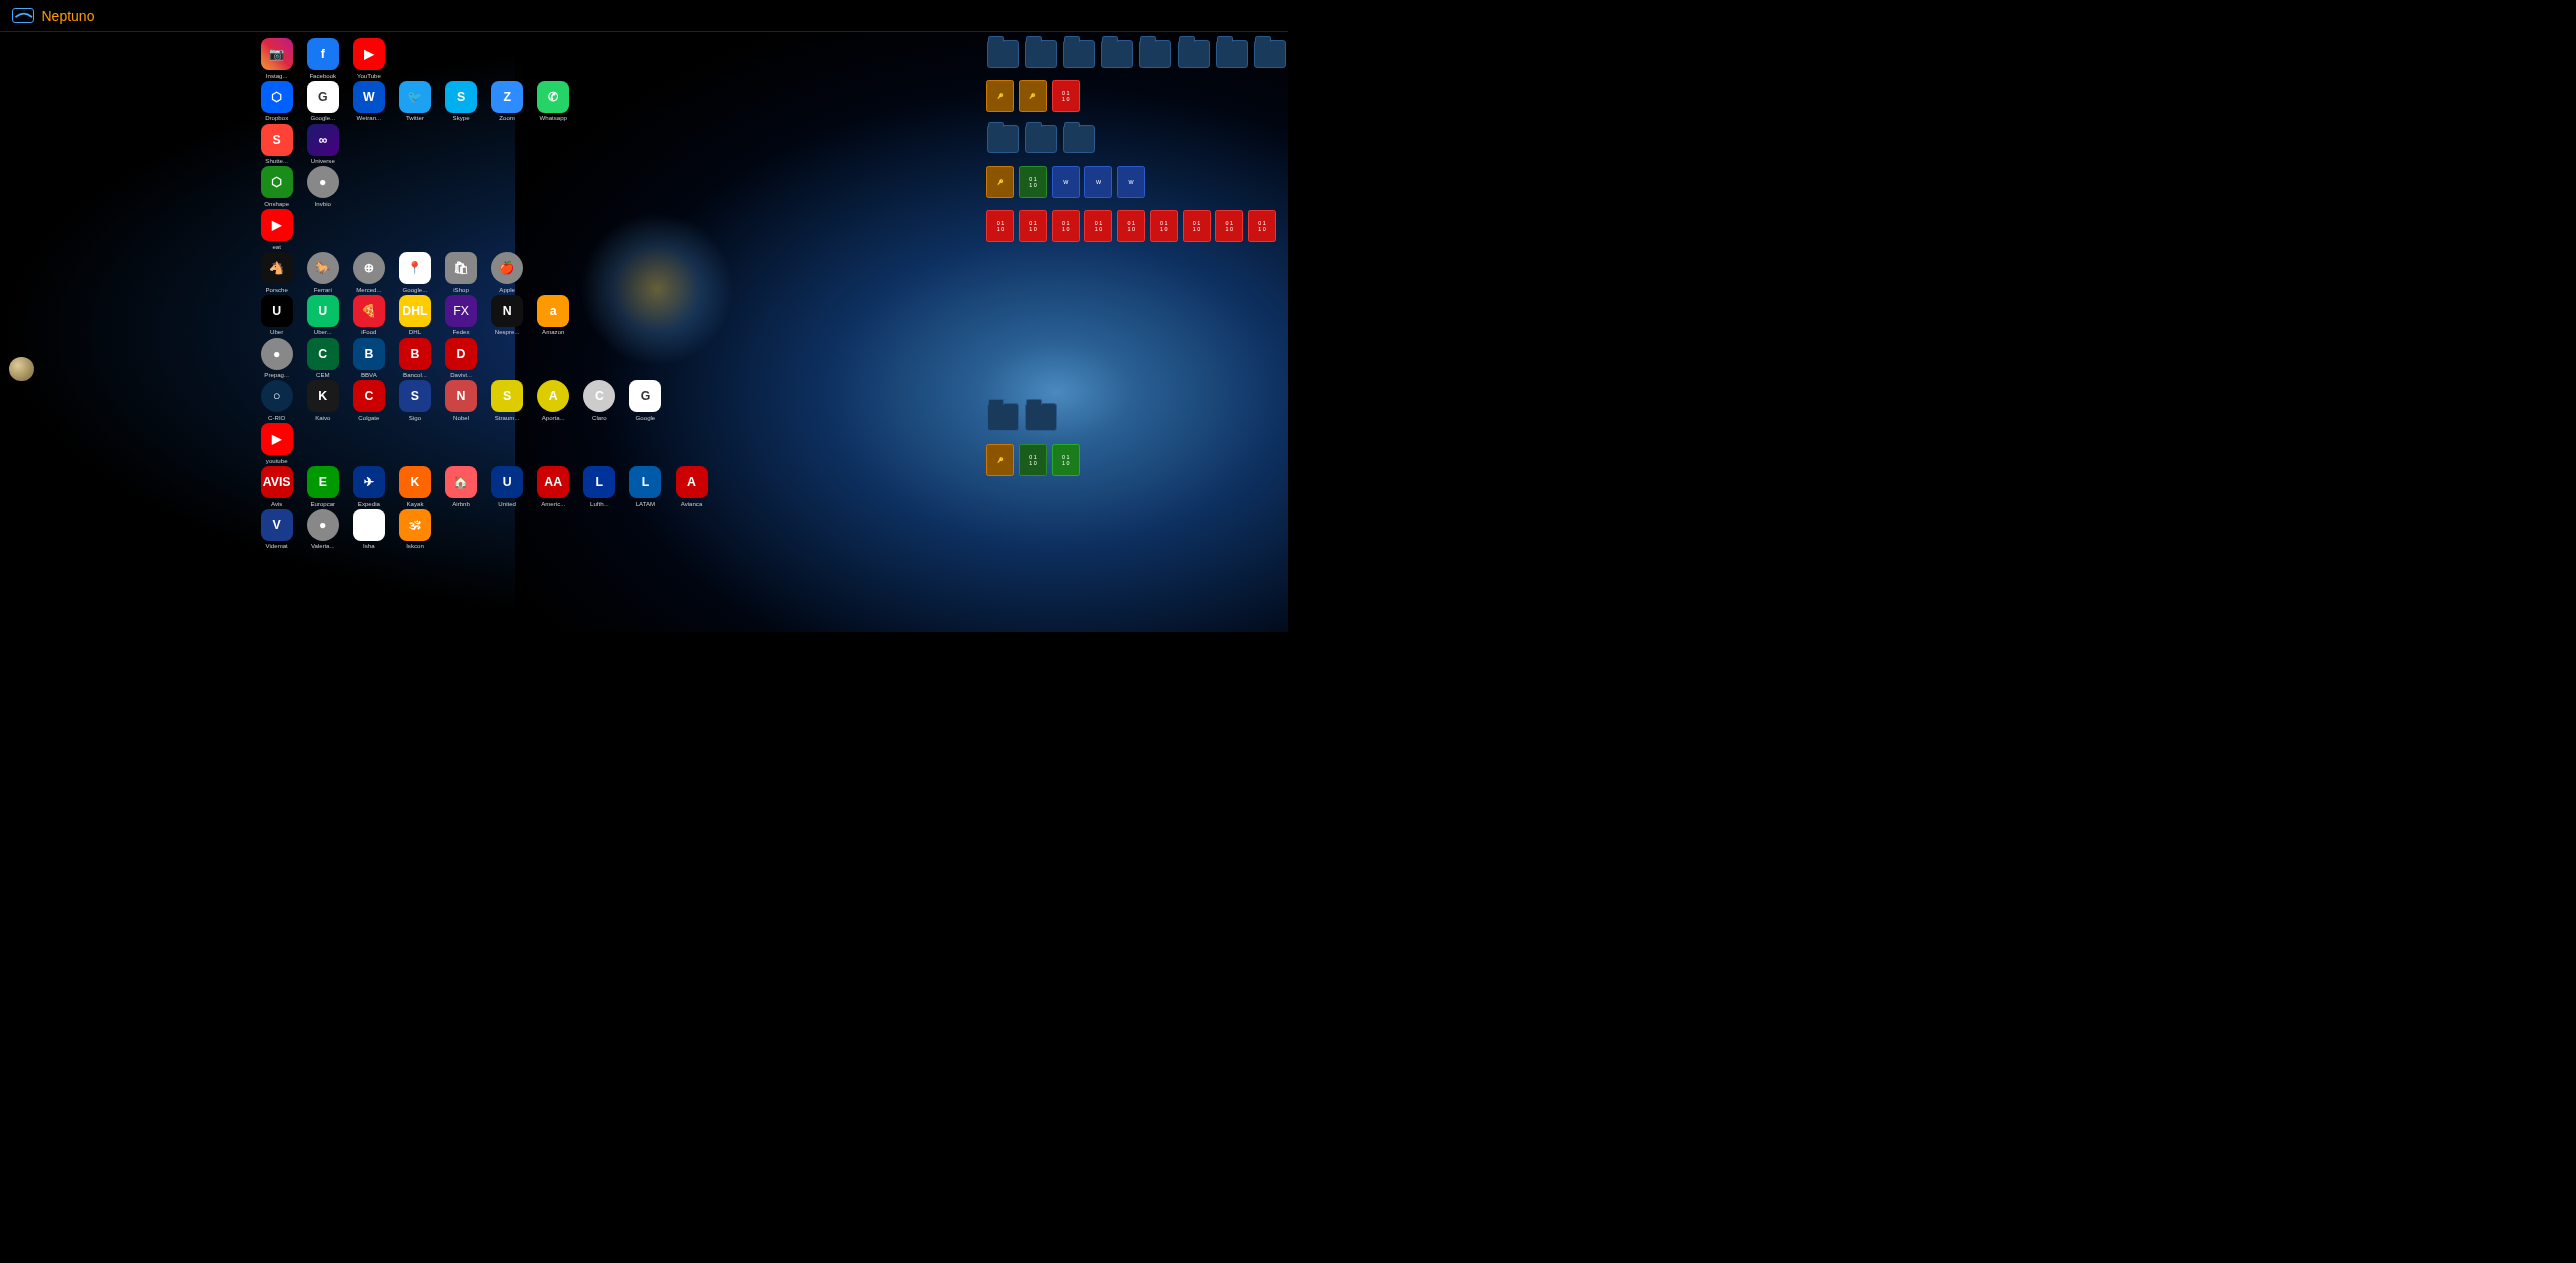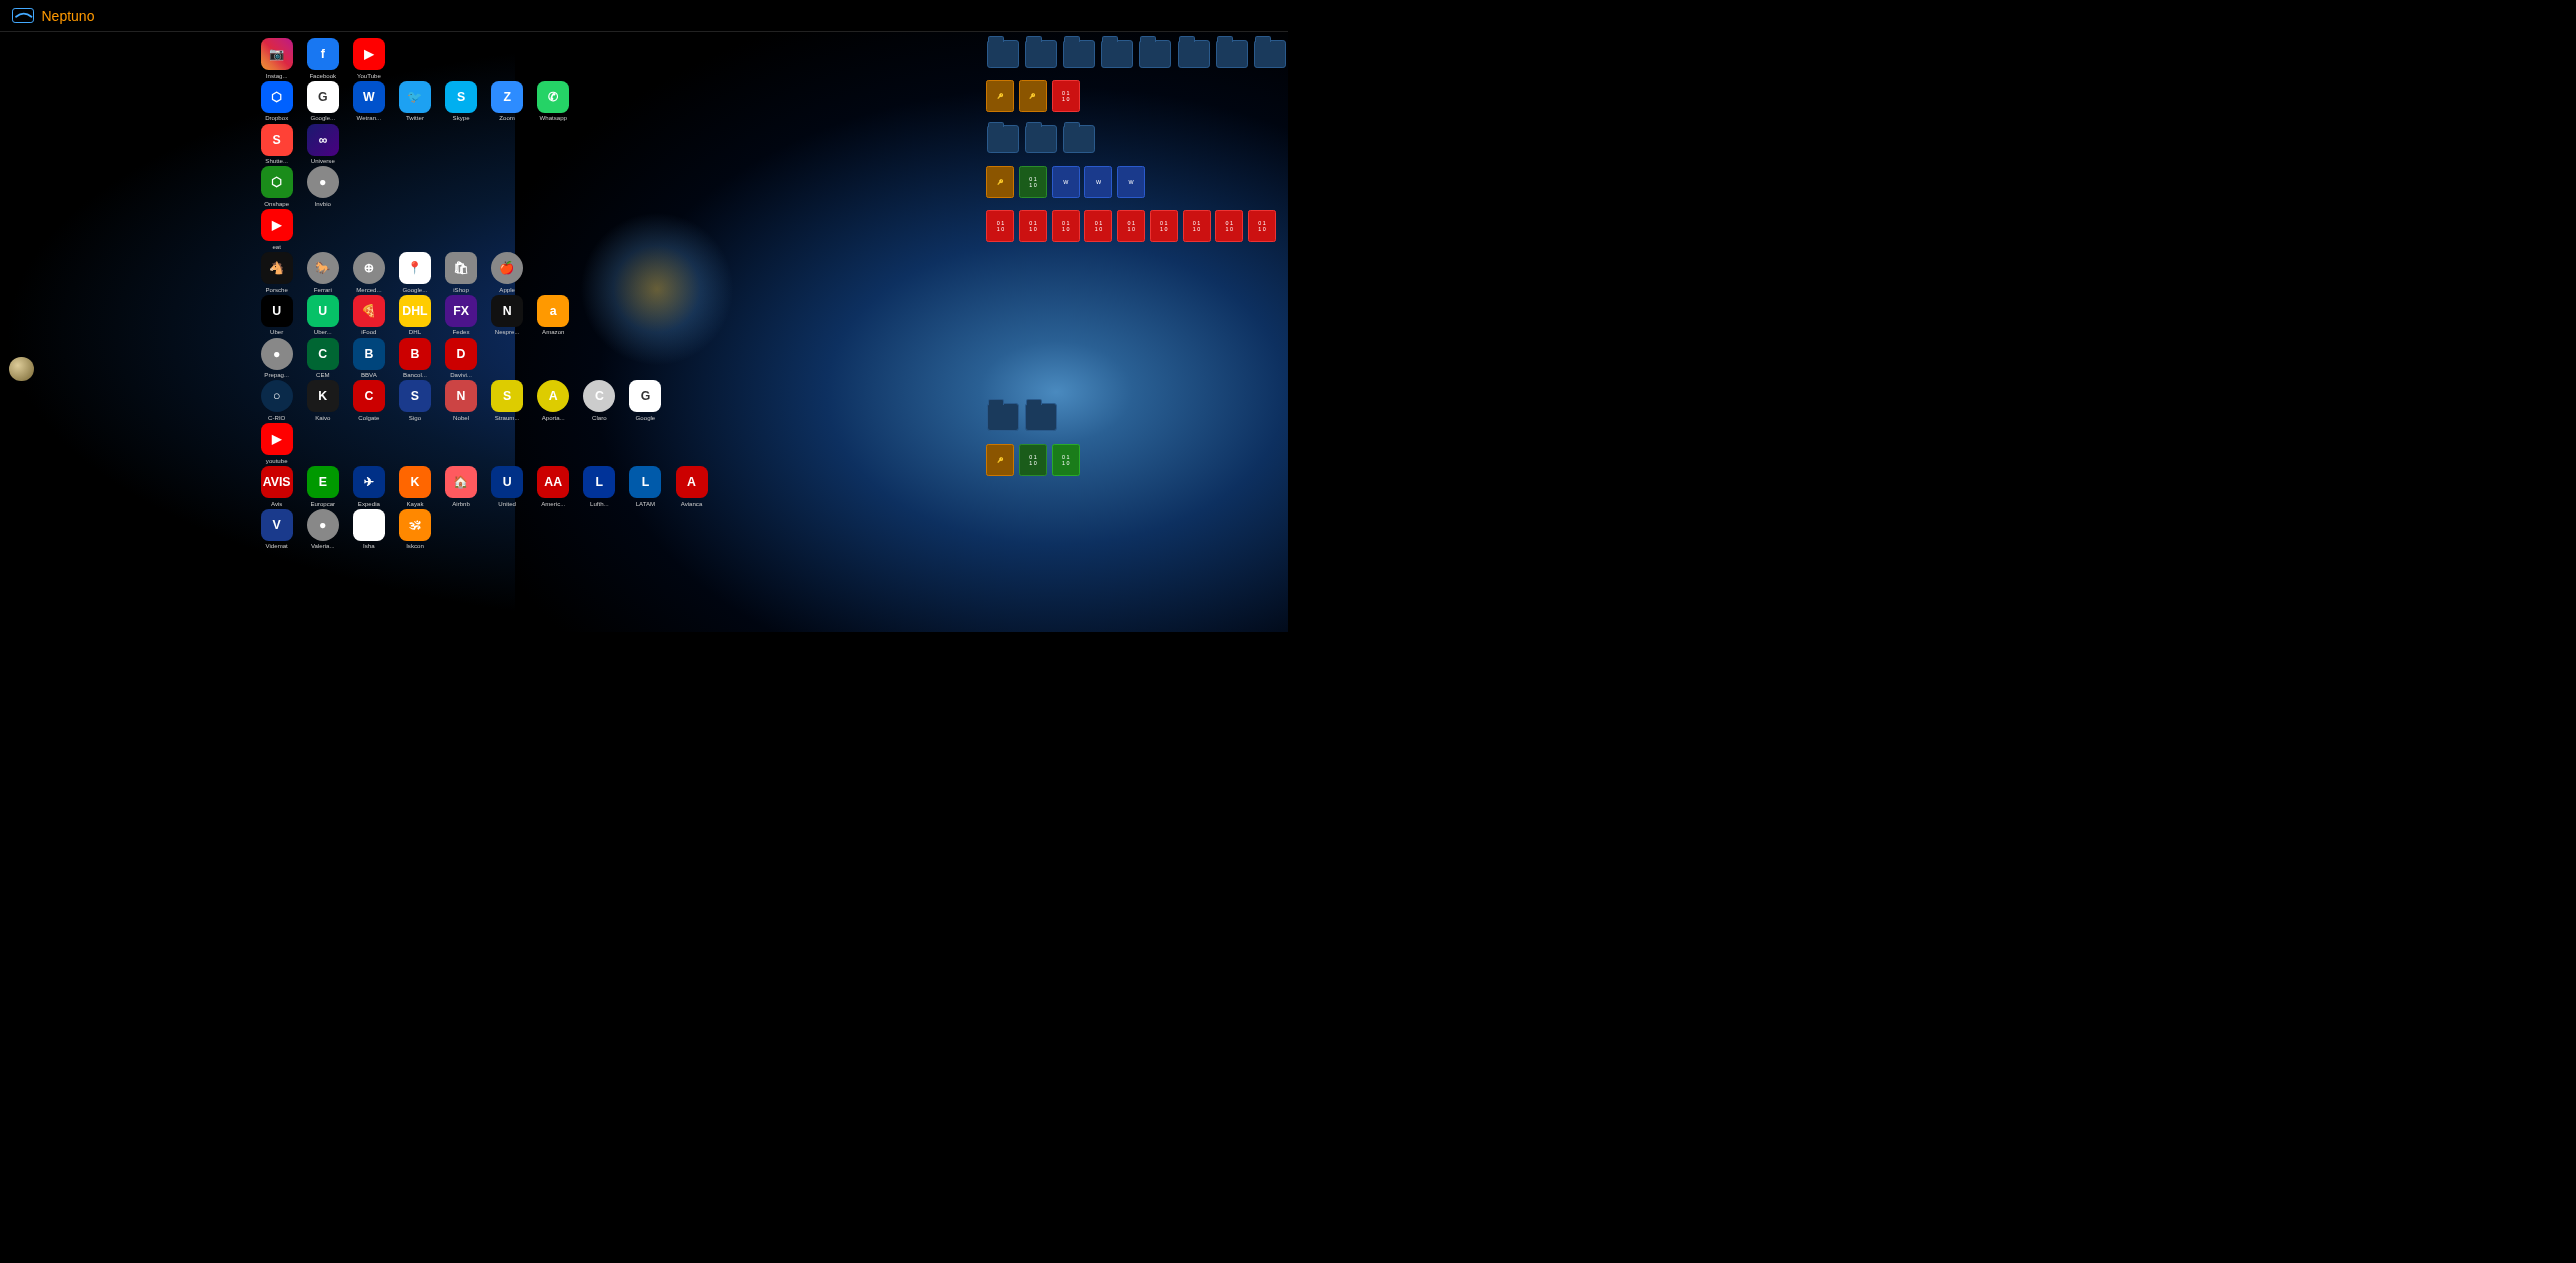--- a/index.html
+++ b/index.html
@@ -593,21 +593,21 @@
     </div>
     <span class="app-label">iFood</span>
   </div>
           <div class="app-item">
     <div class="app-icon-wrap icon-dhl" style="font-size:12.3px; color:#fff; font-weight:bold;">
       DHL
     </div>
     <span class="app-label">DHL</span>
   </div>
           <div class="app-item">
-    <div class="app-icon-wrap icon-fedex" style="font-size:12.3px; color:#fff; font-weight:bold;">
+    <div class="app-icon-wrap icon-fedex" style="font-size:12.3px; color:#fff; font-weight:normal;">
       FX
     </div>
     <span class="app-label">Fedex</span>
   </div>
           <div class="app-item">
     <div class="app-icon-wrap icon-nespre" style="font-size:12.3px; color:#fff; font-weight:bold;">
       N
     </div>
     <span class="app-label">Nespre...</span>
   </div>

